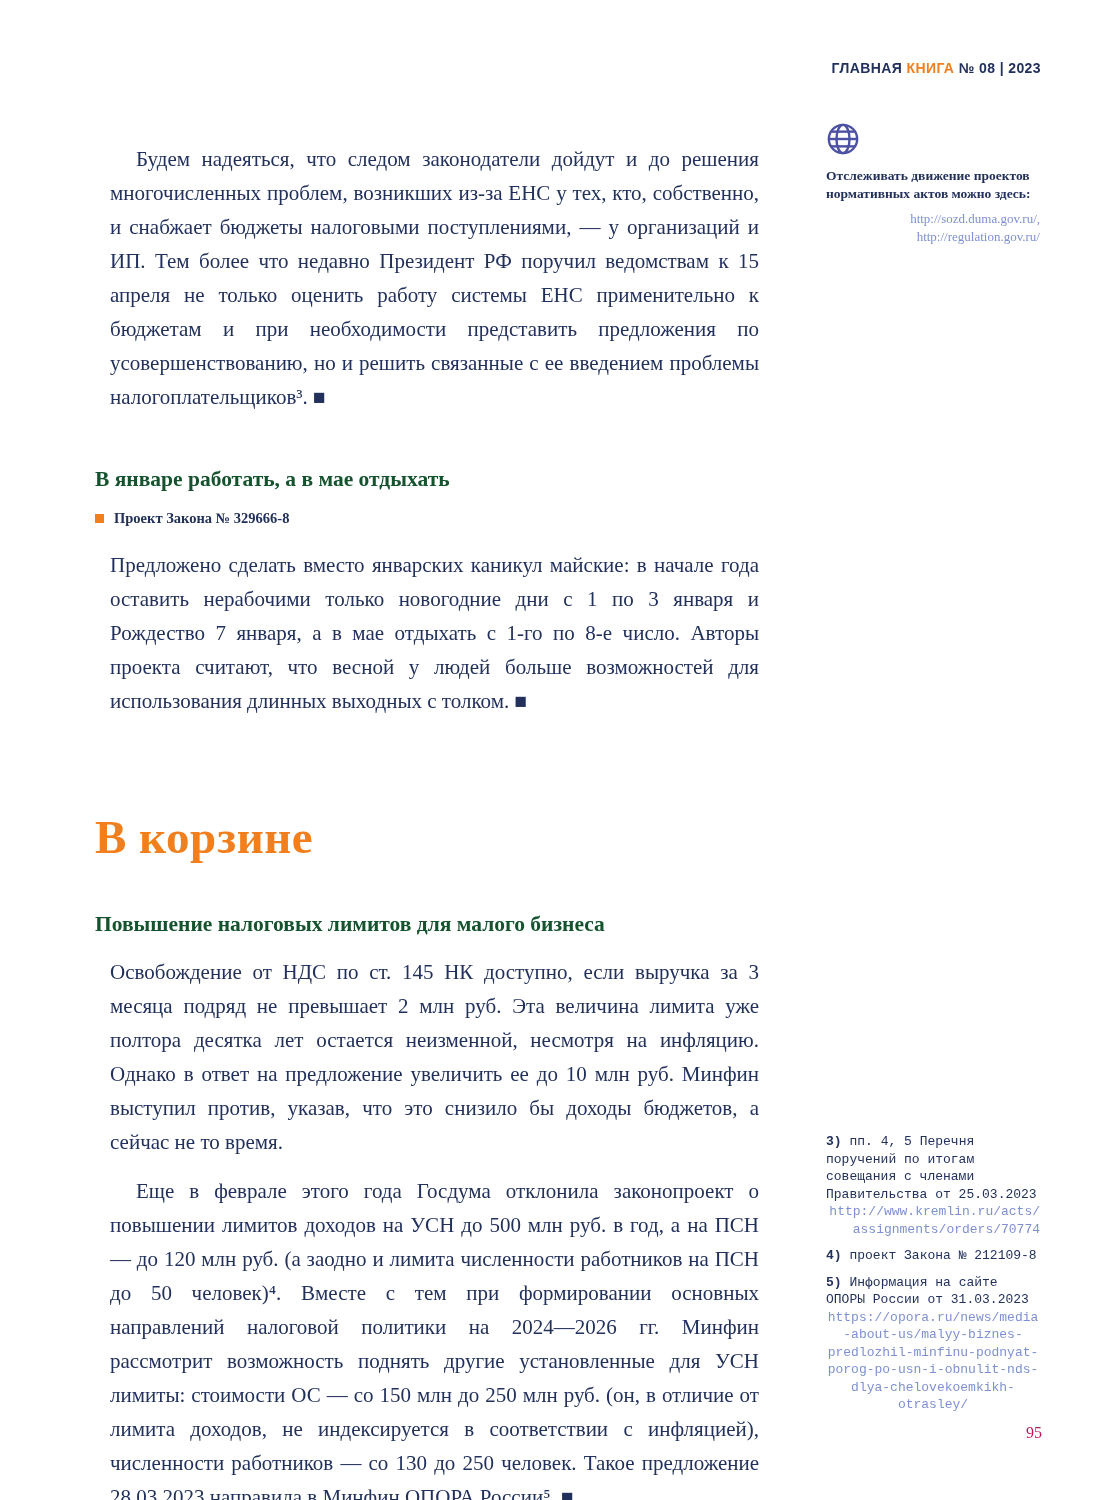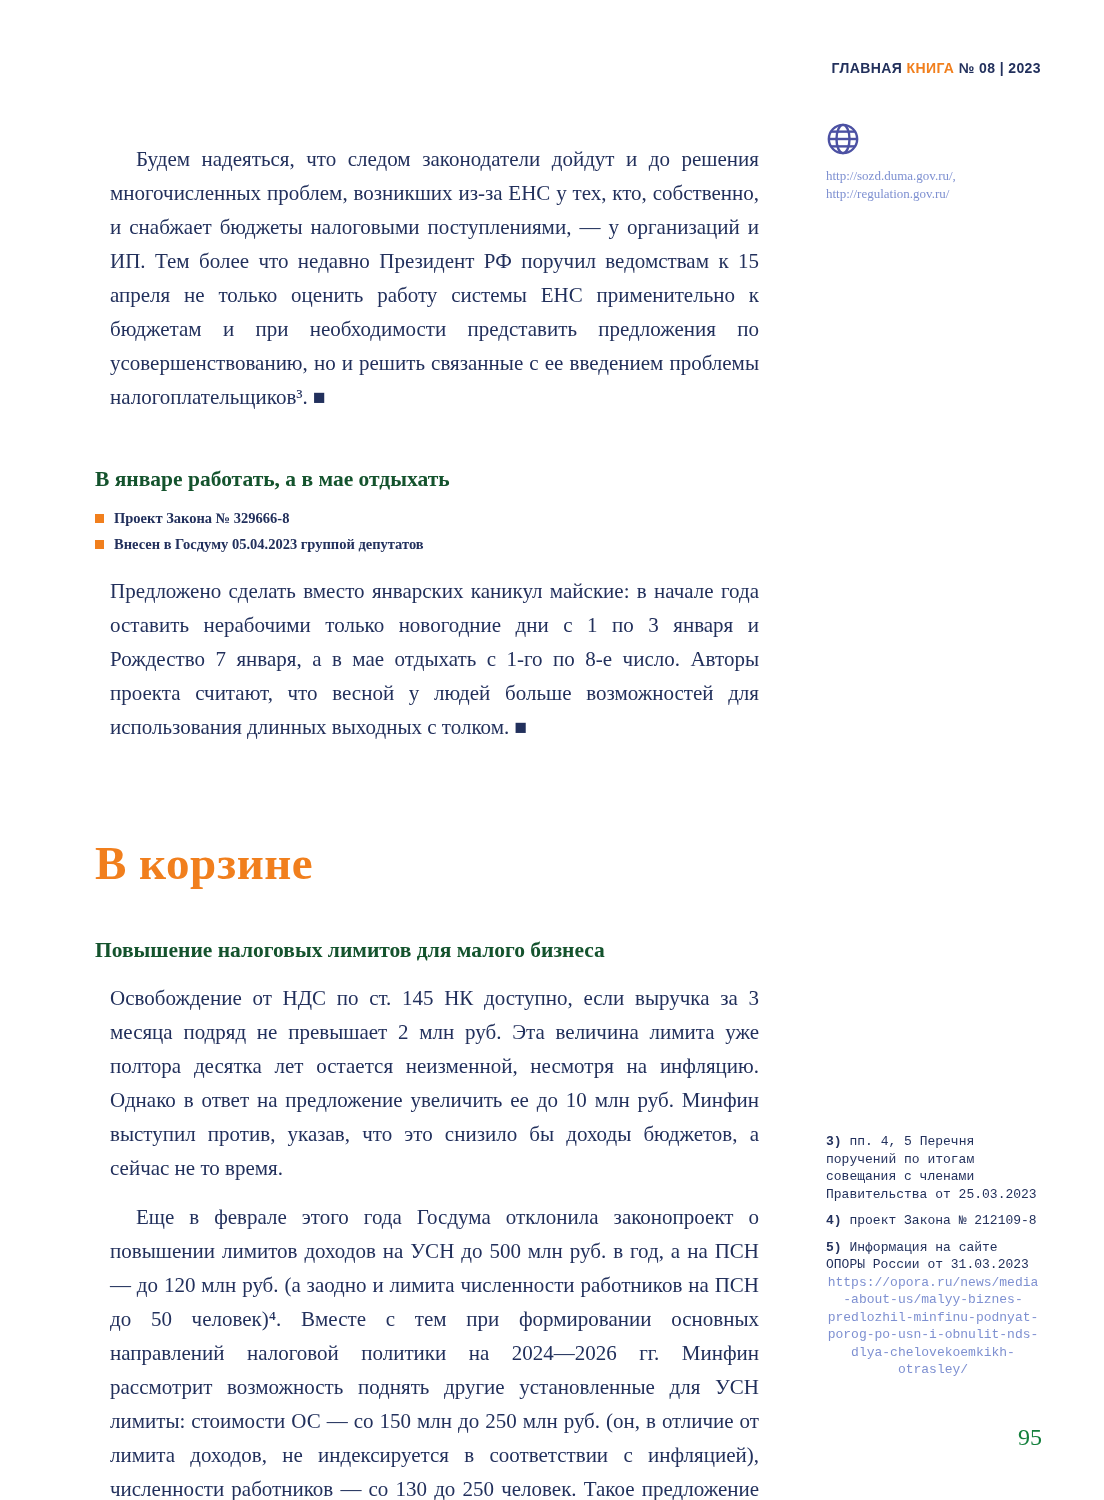--- a/index.html
+++ b/index.html
@@ -79,20 +79,21 @@
     margin: 0 0 7px 0;
     font-size: 13.5px;
     line-height: 18px;
     font-weight: bold;
     color: #22305c;
   }
   .link {
     color: #7e90d1;
     text-decoration: none;
     cursor: pointer;
+    text-align: right;
   }
   .note-links a {
     display: block;
     font-size: 13px;
     line-height: 18px;
   }
 
   
   .footnotes {
     position: absolute;
@@ -113,22 +114,22 @@
     overflow-wrap: break-word;
     word-break: break-word;
   }
   .fn-link.centered { text-align: center; }
 
   
   .page-number {
     position: absolute;
     top: 1424px;
     right: 62px;
-    font-size: 24px;
-    color: #15803d;
+    font-size: 16px;
+    color: #be185d;
   }
 </style>
 </head>
 <body>
 
 <div class="page">
 
   <header class="masthead">
     <span>ГЛАВНАЯ</span>
     <span class="brand-orange">КНИГА</span>
@@ -138,24 +139,20 @@
   <main class="main-col">
 
     <p class="body indent">Будем надеяться, что следом законодатели дойдут и до решения многочисленных проблем, возникших из-за ЕНС у тех, кто, собственно, и снабжает бюджеты налоговыми поступлениями, — у организаций и ИП. Тем более что недавно Президент РФ поручил ведомствам к 15 апреля не только оценить работу системы ЕНС применительно к бюджетам и при необходимости представить предложения по усовершенствованию, но и решить связанные с ее введением проблемы налогоплательщиков³. ■</p>
 
     <section>
       <h2 class="section-title">В январе работать, а в мае отдыхать</h2>
       <ul class="bullets">
         <li class="bullet-item">
           <span class="sq"></span>
           <span class="bullet-text">Проект Закона № 329666-8</span>
-        </li>
-        <li class="bullet-item">
-          <span class="sq"></span>
-          <span class="bullet-text">Внесен в Госдуму 05.04.2023 группой депутатов</span>
         </li>
       </ul>
       <p class="body">Предложено сделать вместо январских каникул майские: в начале года оставить нерабочими только новогодние дни с 1 по 3 января и Рождество 7 января, а в мае отдыхать с 1-го по 8-е число. Авторы проекта считают, что весной у людей больше возможностей для использования длинных выходных с толком. ■</p>
     </section>
 
     <h1 class="basket-title">В корзине</h1>
 
     <section>
       <h2 class="section-title" style="margin-top:0;">Повышение налоговых лимитов для малого бизнеса</h2>
       <p class="body">Освобождение от НДС по ст. 145 НК доступно, если выручка за 3 месяца подряд не превышает 2 млн руб. Эта величина лимита уже полтора десятка лет остается неизменной, несмотря на инфляцию. Однако в ответ на предложение увеличить ее до 10 млн руб. Минфин выступил против, указав, что это снизило бы доходы бюджетов, а сейчас не то время.</p>
@@ -167,30 +164,32 @@
   <aside class="side-note">
     <div class="globe">
       <svg viewBox="0 0 24 24" width="34" height="34" fill="none" stroke="#4c51a3" stroke-width="1.7">
         <circle cx="12" cy="12" r="10"></circle>
         <ellipse cx="12" cy="12" rx="4.6" ry="10"></ellipse>
         <path d="M2 12h20"></path>
         <path d="M3.6 6.8h16.8"></path>
         <path d="M3.6 17.2h16.8"></path>
       </svg>
     </div>
+    <p class="note-title">Отслеживать движение проектов нормативных актов можно здесь:</p>
     <div class="note-links">
       <a class="link">http://sozd.duma.gov.ru/,</a>
       <a class="link">http://regulation.gov.ru/</a>
     </div>
   </aside>
 
   <aside class="footnotes">
     <div class="footnote">
       <span class="fn-num">3)</span>
       <span class="fn-text">пп. 4, 5 Перечня поручений по итогам совещания с членами Правительства от 25.03.2023</span>
+      <a class="link fn-link">http://www.kremlin.ru/acts/assignments/orders/70774</a>
     </div>
     <div class="footnote">
       <span class="fn-num">4)</span>
       <span class="fn-text">проект Закона № 212109-8</span>
     </div>
     <div class="footnote">
       <span class="fn-num">5)</span>
       <span class="fn-text">Информация на сайте ОПОРЫ России от 31.03.2023</span>
       <a class="link fn-link centered">https://opora.ru/news/media-about-us/malyy-biznes-predlozhil-minfinu-podnyat-porog-po-usn-i-obnulit-nds-dlya-chelovekoemkikh-otrasley/</a>
     </div>

